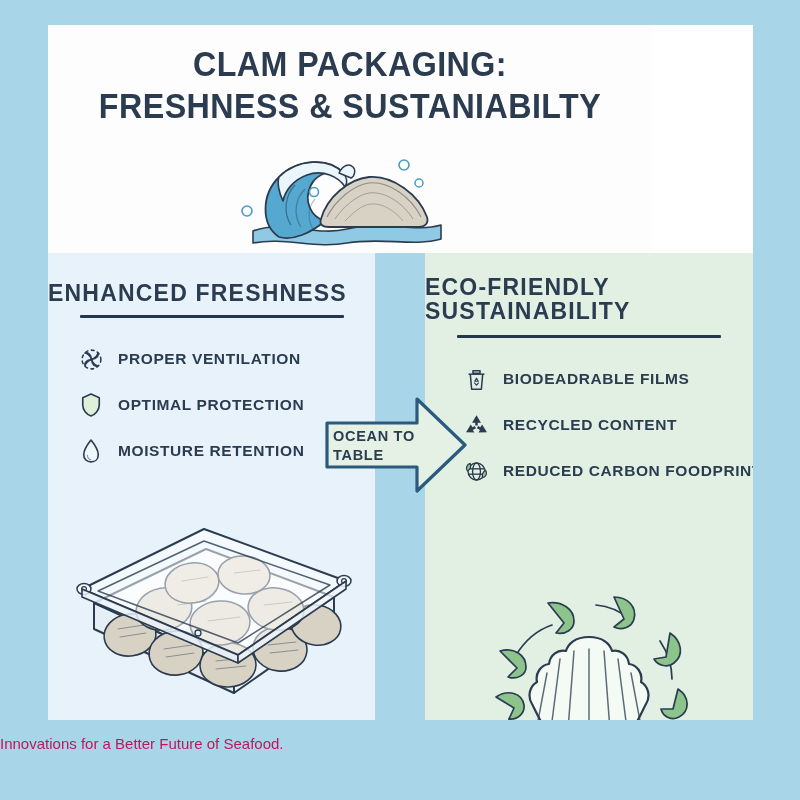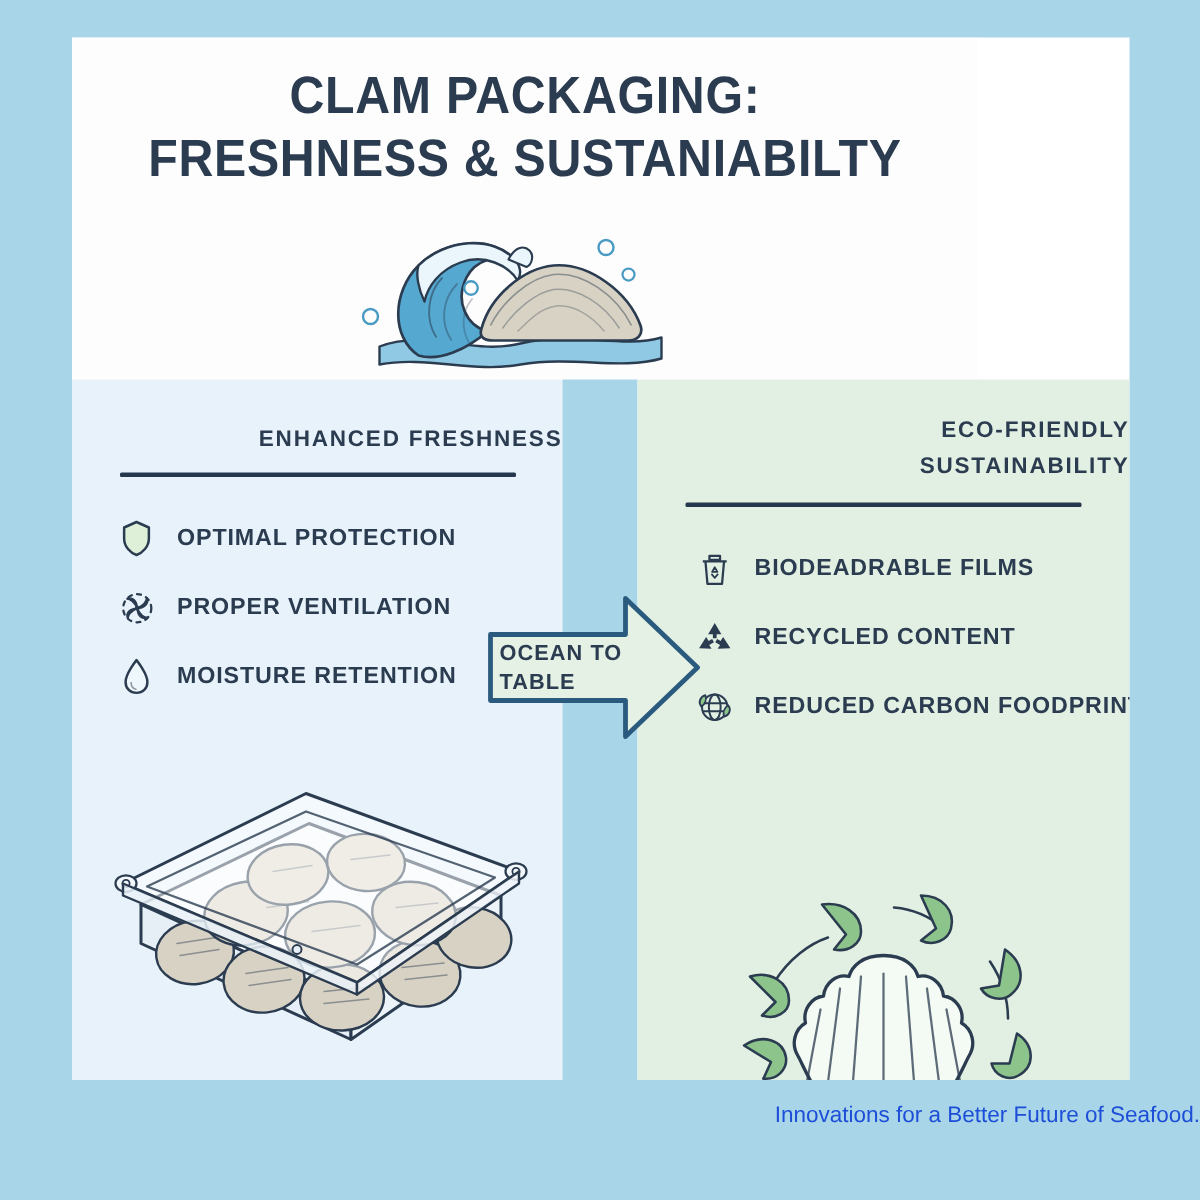--- a/index.html
+++ b/index.html
@@ -90,23 +90,23 @@
   .panel-right {
     position: relative;
     width: 328px;
     height: 571px;
     background: #e2efe3;
   }
 
   .panel-heading {
     margin: 0;
     padding-top: 28px;
-    text-align: right;
+    text-align: left;
     color: #2b3c50;
-    font-size: 15px;
+    font-size: 23px;
     line-height: 24px;
     font-weight: 700;
     letter-spacing: 1.2px;
     text-transform: uppercase;
     font-family: "Liberation Sans Narrow", "Liberation Sans", sans-serif;
   }
   .panel-right .panel-heading { padding-top: 22px; }
   .panel-heading .hl { display: block; }
 
   .divider {
@@ -193,22 +193,22 @@
     pointer-events: none;
   }
   .arrow-label .al { display: block; }
 
   
   .footer {
     position: absolute;
     left: 0;
     top: 735px;
     width: 800px;
-    text-align: right;
-    color: #1d4ed8;
+    text-align: left;
+    color: #be185d;
     font-size: 15px;
     font-weight: 400;
     font-family: "Liberation Sans Narrow", "Liberation Sans", sans-serif;
   }
 </style>
 </head>
 <body>
 
 <div id="infographic">
 
@@ -248,43 +248,43 @@
       </div>
     </div>
 
     <div class="panels">
 
       <div class="panel-left">
         <h2 class="panel-heading">ENHANCED FRESHNESS</h2>
         <div class="divider"></div>
 
         <ul class="features">
-          <li class="feature">
-            <span class="feature-icon">
-              <svg viewBox="0 0 24 28" width="22" height="26" aria-hidden="true">
-                <path d="M12 2 L21 6 L21 14 C21 20 16.5 24.5 12 26 C7.5 24.5 3 20 3 14 L3 6 Z" fill="#dff0d8" stroke="#2b3c50" stroke-width="1.8" stroke-linejoin="round"></path>
-              </svg>
-            </span>
-            <span class="feature-label">OPTIMAL PROTECTION</span>
-          </li>
-
           <li class="feature">
             <span class="feature-icon">
               <svg viewBox="0 0 28 28" width="25" height="25" aria-hidden="true">
                 <g fill="none" stroke="#2b3c50" stroke-width="1.7" stroke-linecap="round">
                   <circle cx="14" cy="14" r="10.5" stroke-dasharray="3 4"></circle>
                   <path d="M14 14 C14 8, 10 5, 6 7 C9 7, 12 10, 14 14 Z" fill="#2b3c50" stroke-width="1.2"></path>
                   <path d="M14 14 C20 14, 23 10, 21 6 C21 9, 18 12, 14 14 Z" fill="#2b3c50" stroke-width="1.2"></path>
                   <path d="M14 14 C14 20, 18 23, 22 21 C19 21, 16 18, 14 14 Z" fill="#2b3c50" stroke-width="1.2"></path>
                   <path d="M14 14 C8 14, 5 18, 7 22 C7 19, 10 16, 14 14 Z" fill="#2b3c50" stroke-width="1.2"></path>
                   <circle cx="14" cy="14" r="1.8" fill="#2b3c50" stroke="none"></circle>
                 </g>
               </svg>
             </span>
             <span class="feature-label">PROPER VENTILATION</span>
+          </li>
+
+          <li class="feature">
+            <span class="feature-icon">
+              <svg viewBox="0 0 24 28" width="22" height="26" aria-hidden="true">
+                <path d="M12 2 L21 6 L21 14 C21 20 16.5 24.5 12 26 C7.5 24.5 3 20 3 14 L3 6 Z" fill="#dff0d8" stroke="#2b3c50" stroke-width="1.8" stroke-linejoin="round"></path>
+              </svg>
+            </span>
+            <span class="feature-label">OPTIMAL PROTECTION</span>
           </li>
 
           <li class="feature">
             <span class="feature-icon">
               <svg viewBox="0 0 22 28" width="20" height="26" aria-hidden="true">
                 <path d="M11 2 C11 2, 19 12, 19 18 C19 23, 15.5 26, 11 26 C6.5 26, 3 23, 3 18 C3 12, 11 2, 11 2 Z" fill="#eef7fb" stroke="#2b3c50" stroke-width="1.8" stroke-linejoin="round"></path>
                 <path d="M7 18 C7 21, 8.5 23, 11 23.5" fill="none" stroke="#2b3c50" stroke-width="1.2" opacity="0.5"></path>
               </svg>
             </span>
             <span class="feature-label">MOISTURE RETENTION</span>

